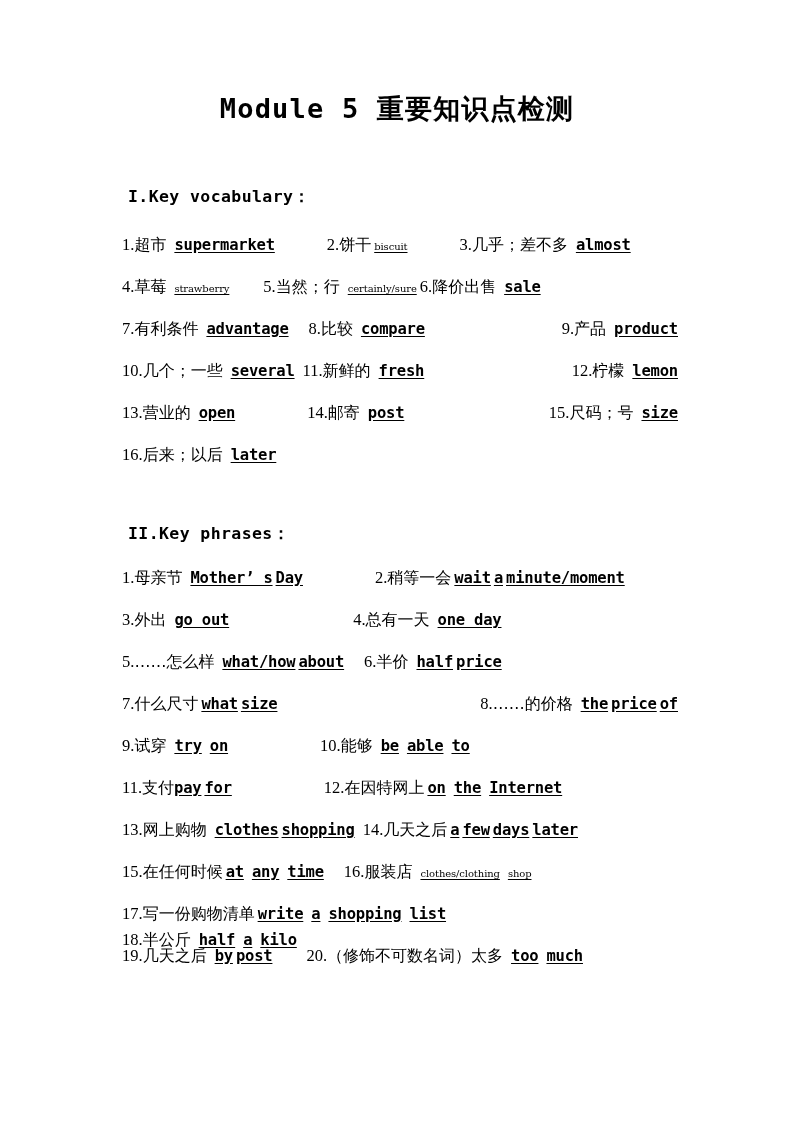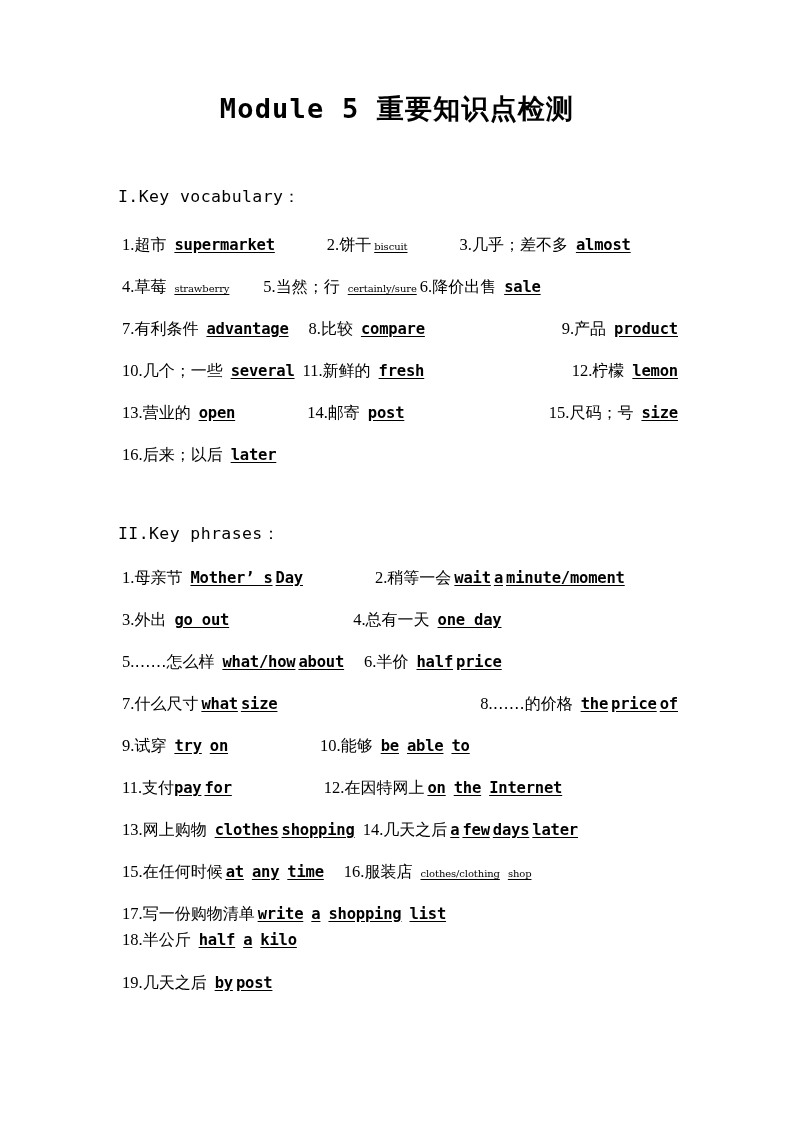--- a/index.html
+++ b/index.html
@@ -36,24 +36,24 @@
     font-size: 27px;
     font-weight: bold;
     letter-spacing: 1.2px;
     white-space: nowrap;
     line-height: 1.1;
   }
 
   
   .section-head {
     position: absolute;
-    left: 118px;
+    left: 128px;
     font-family: "DejaVu Sans Mono", "Liberation Mono", monospace;
     font-size: 16.5px;
-    font-weight: normal;
+    font-weight: bold;
     letter-spacing: 0.4px;
     white-space: nowrap;
   }
   .section-head.vocab { top: 186px; }
   .section-head.phrases { top: 523px; }
 
   
   .line {
     position: absolute;
     left: 122px;
@@ -434,25 +434,33 @@
       <span class="cn">半公斤</span>
       <span class="gap-s"></span>
       <span class="en">half</span>
       <span class="gap-s"></span>
       <span class="en">a</span>
       <span class="gap-s"></span>
       <span class="en">kilo</span>
     </span>
   </div>
 
-  <div class="line" style="top:943px;margin-top:27px;">
+  <div class="line" style="top:943px;">
     <span class="item">
       <span class="num">19.</span>
       <span class="cn">几天之后</span>
       <span class="gap-s"></span>
       <span class="en">by</span>
       <span class="gap-0"></span>
       <span class="en">post</span>
     </span>
     <span class="gap-l"></span>
+    <span class="item">
+      <span class="num">20.</span>
+      <span class="cn">（修饰不可数名词）太多</span>
+      <span class="gap-s"></span>
+      <span class="en">too</span>
+      <span class="gap-s"></span>
+      <span class="en">much</span>
+    </span>
   </div>
 
 </div>
 
 </body></html>

